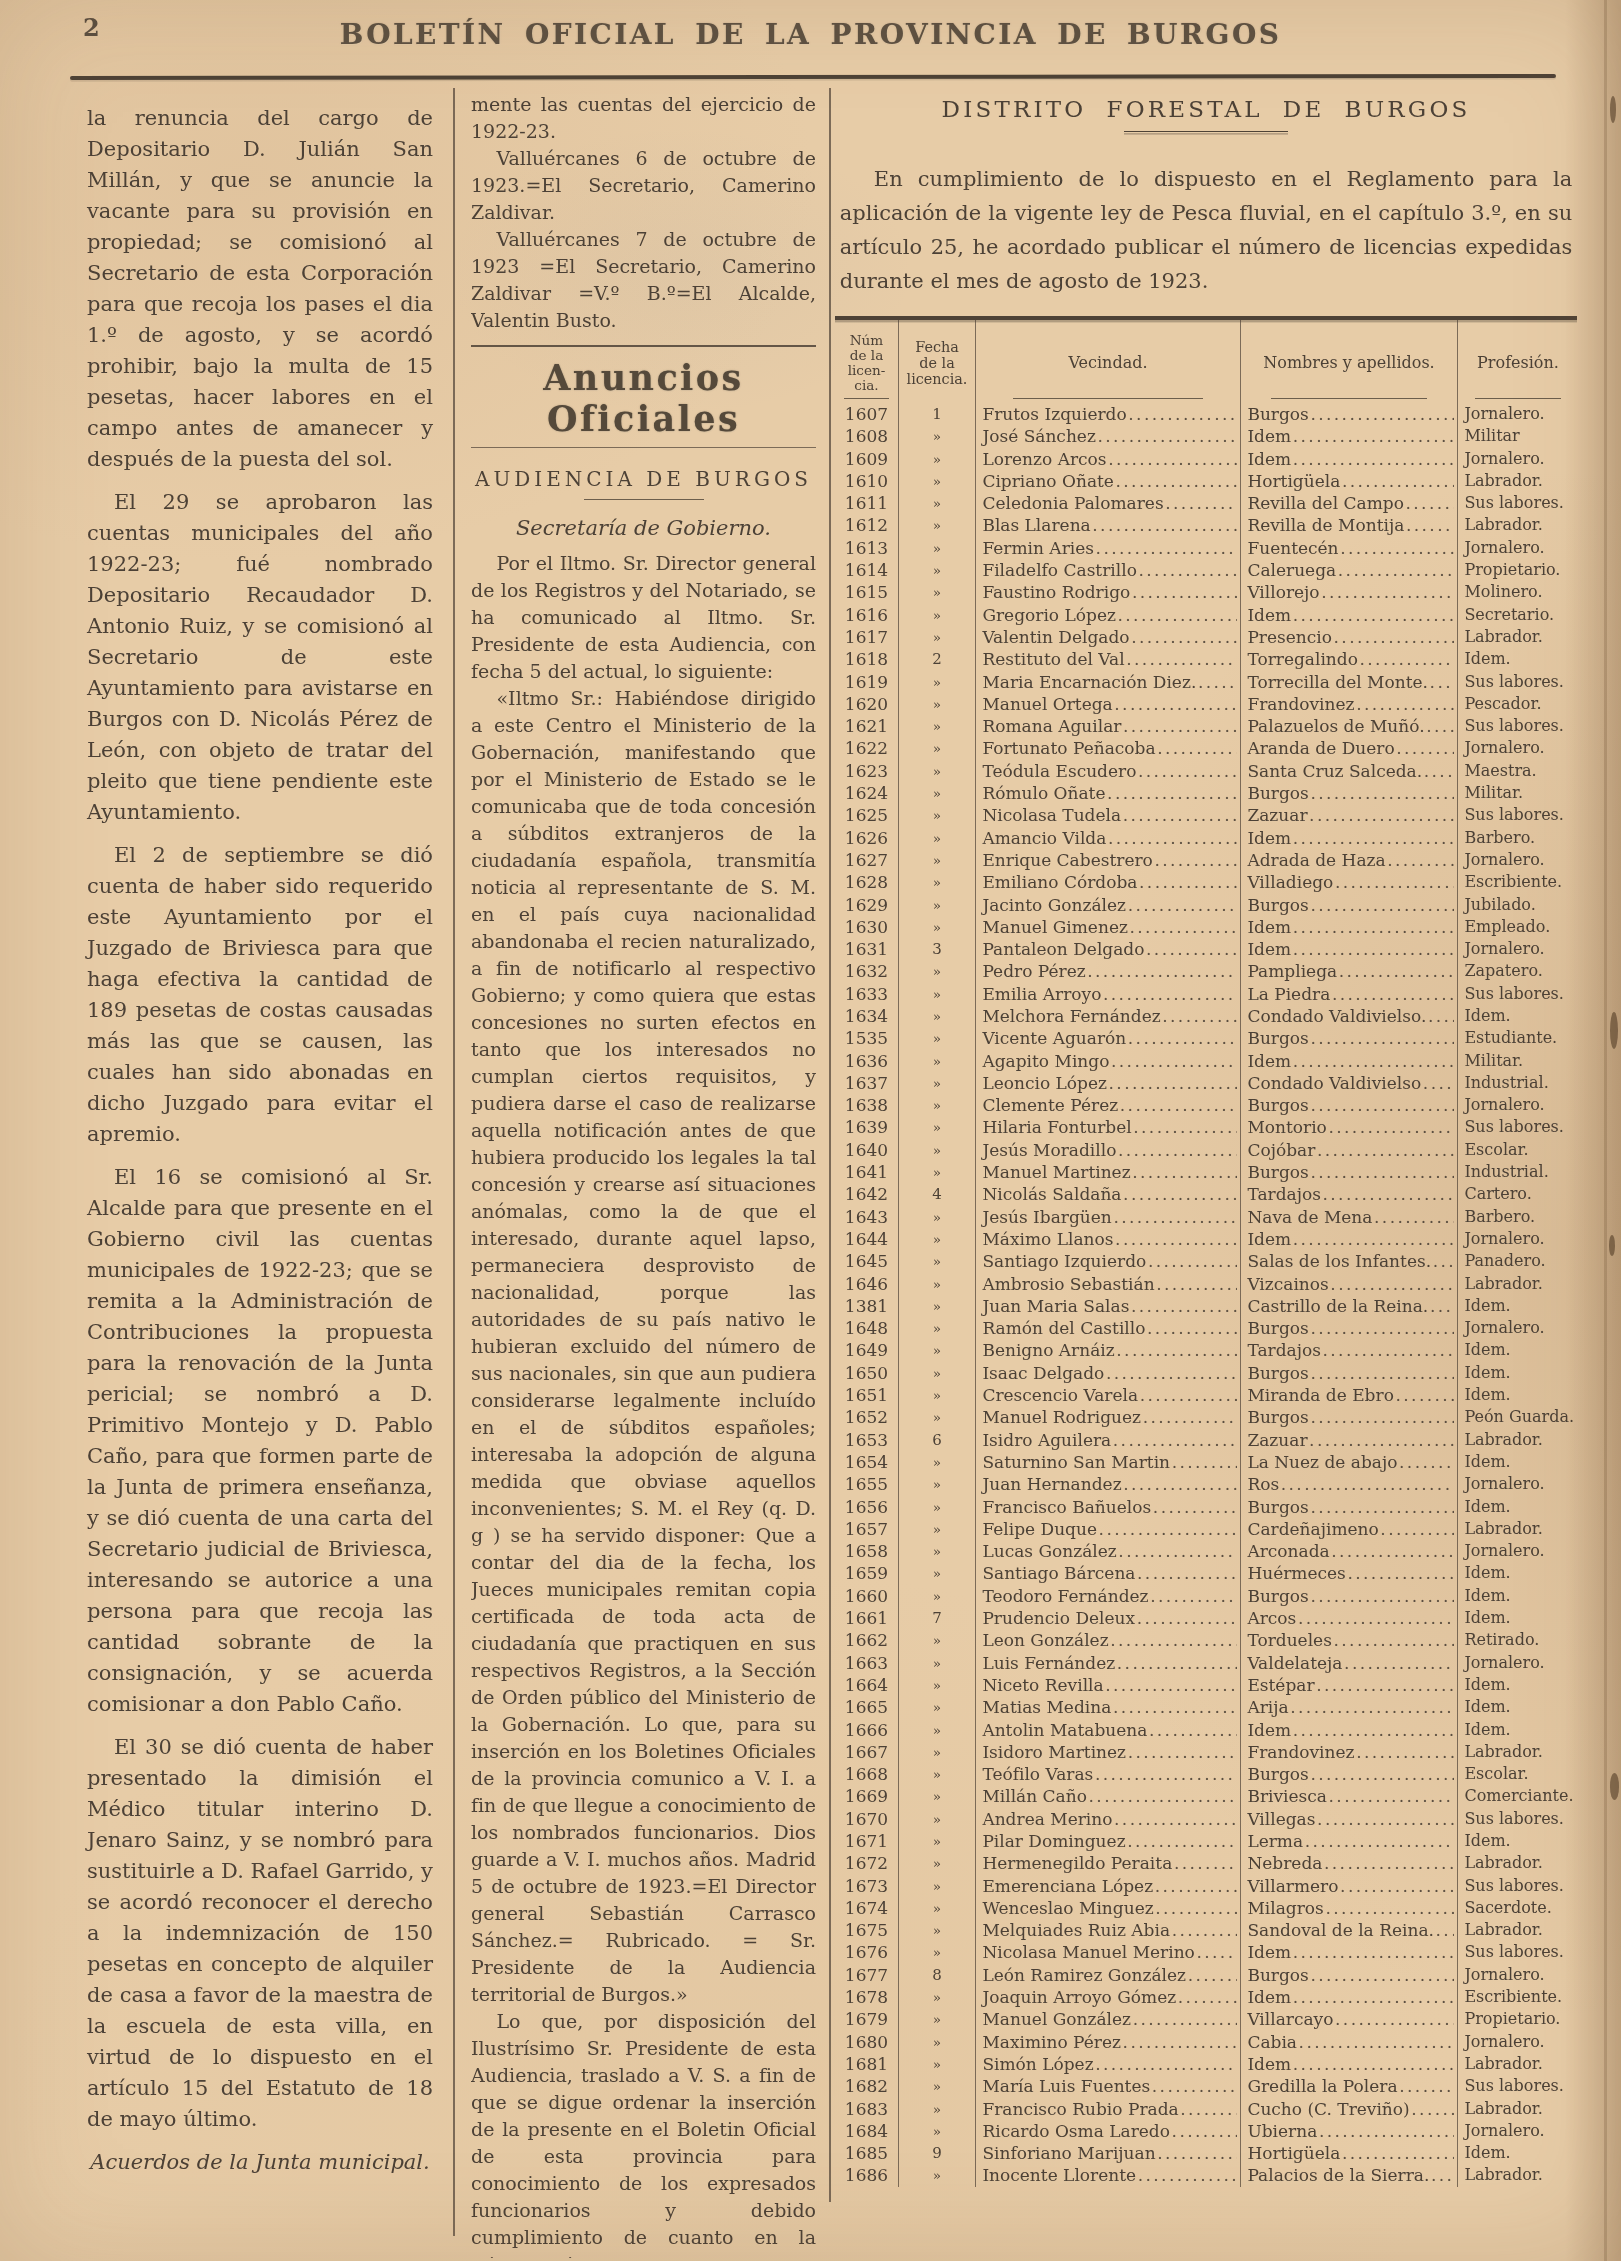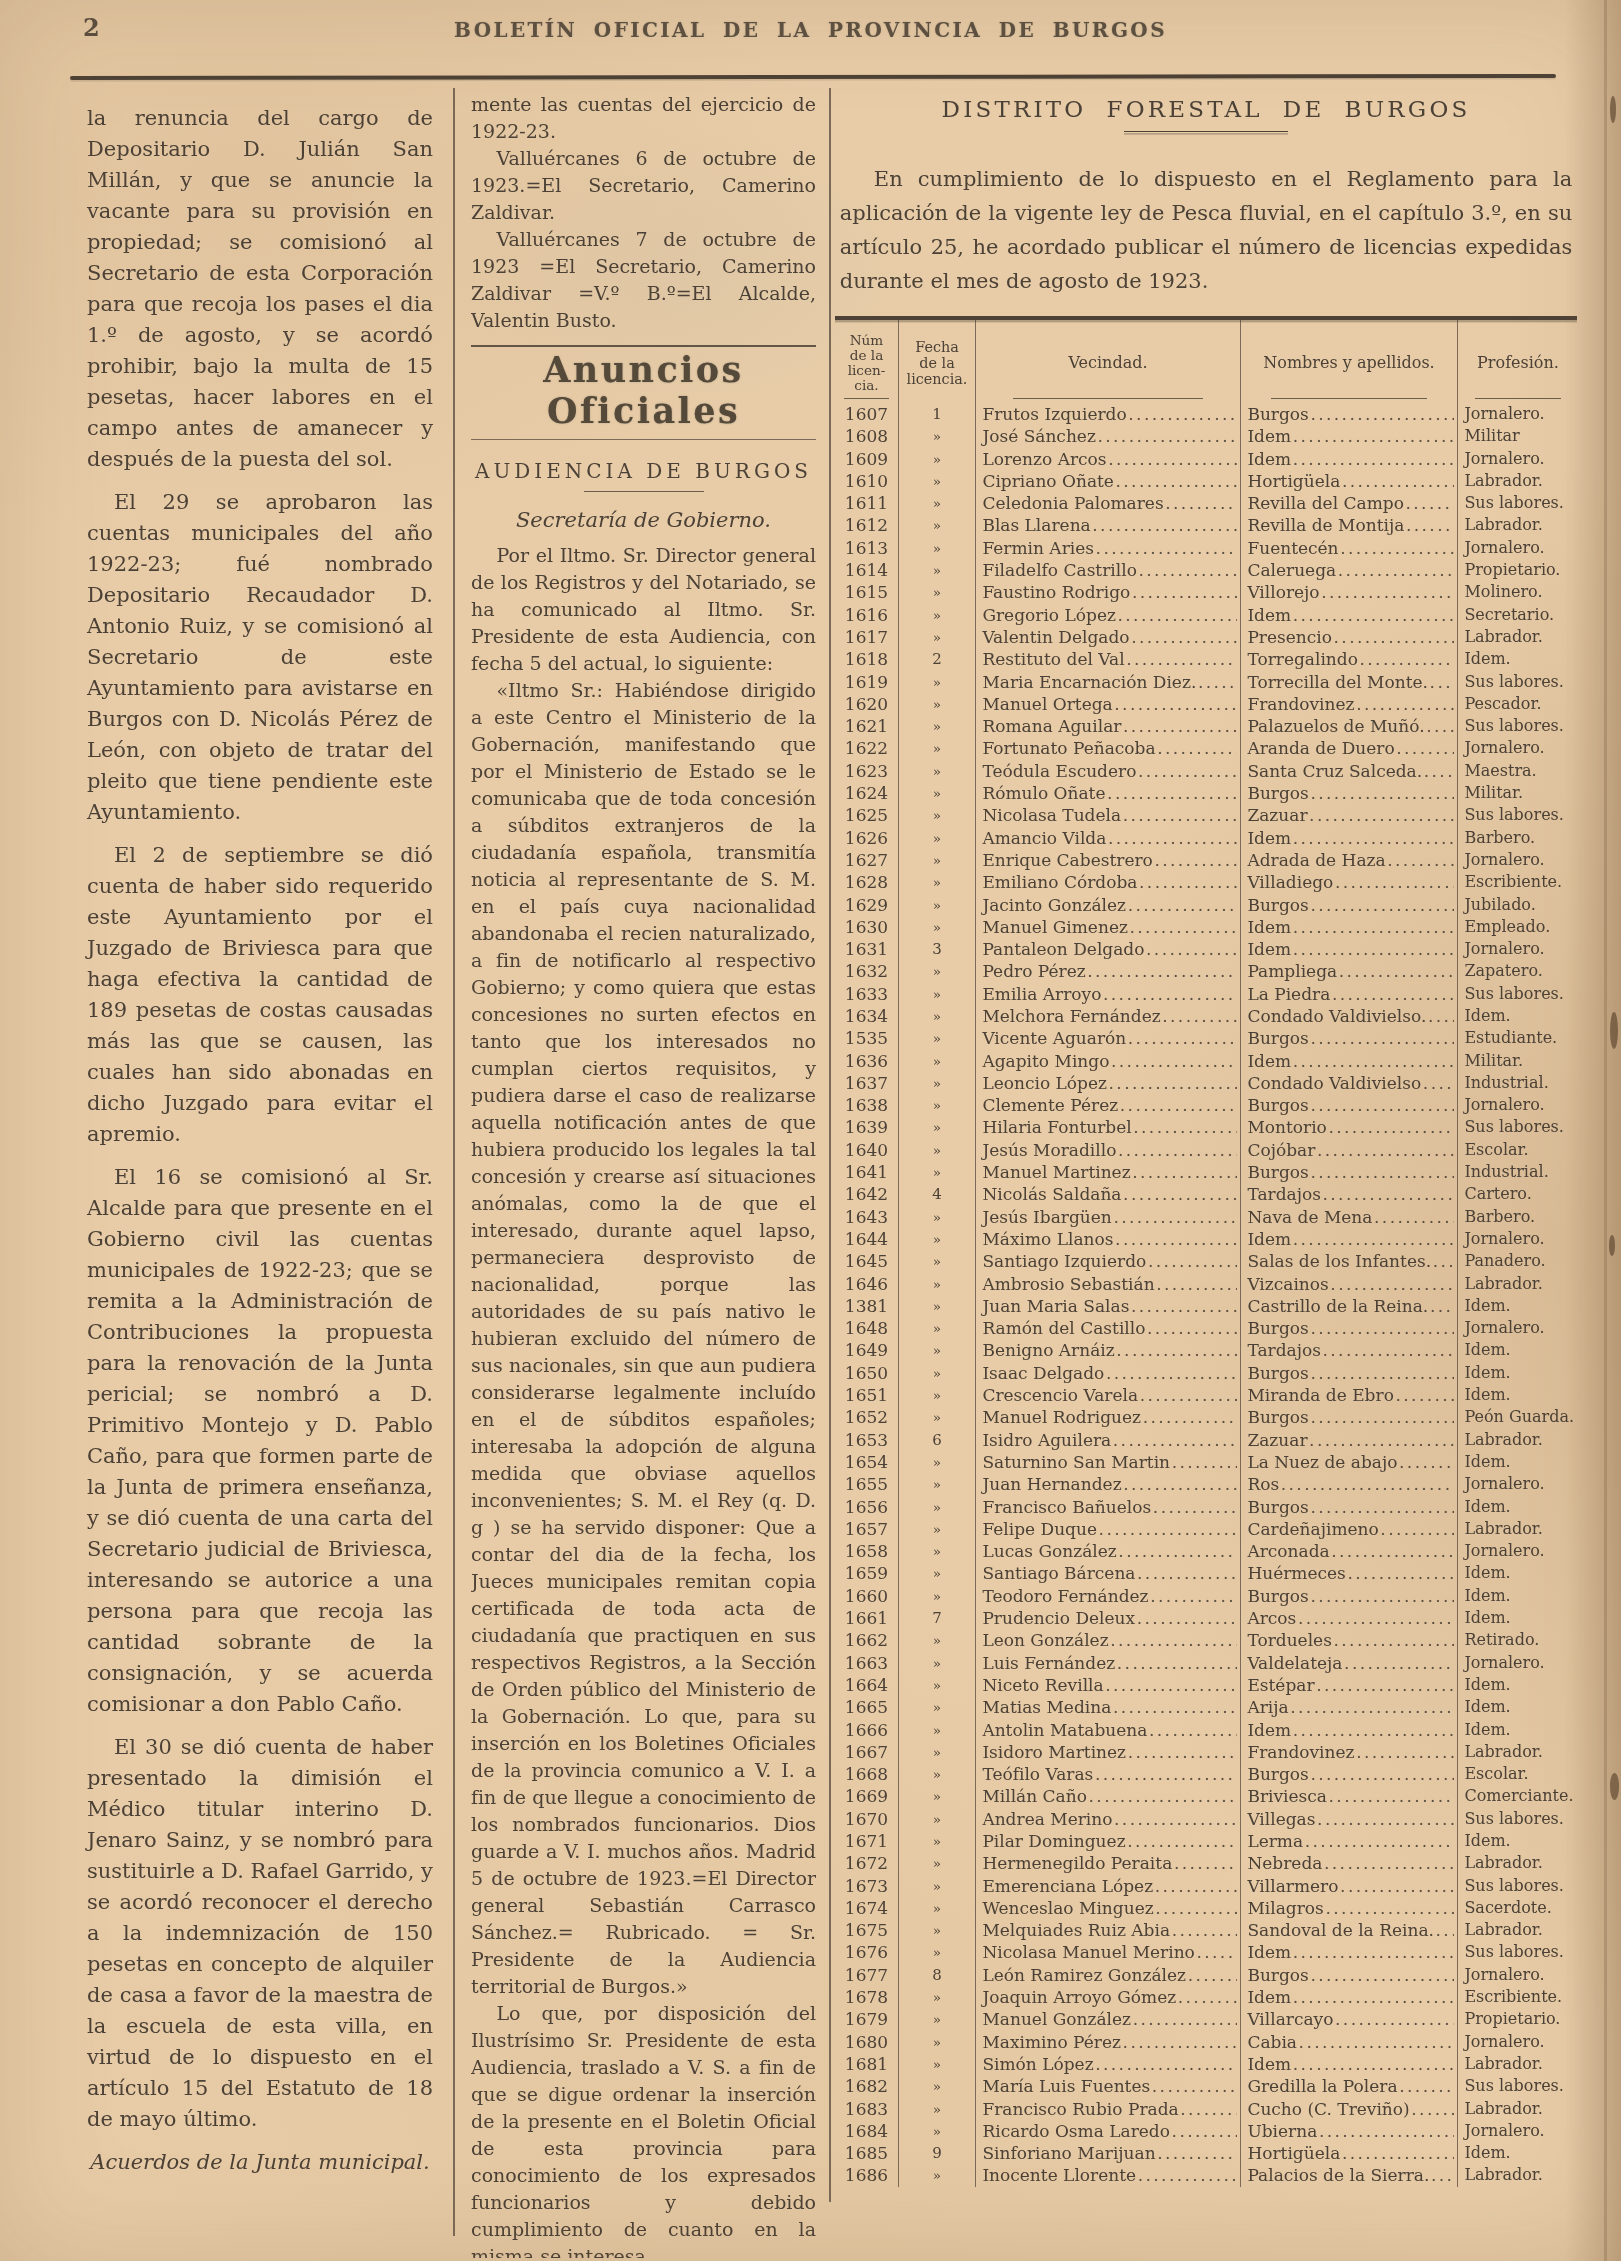--- a/index.html
+++ b/index.html
@@ -14,21 +14,21 @@
       radial-gradient(957px 638px at 15% 8%, rgba(205,170,130,.25), transparent 60%),
       radial-gradient(718px 1117px at 96% 55%, rgba(150,110,70,.16), transparent 70%),
       radial-gradient(1117px 798px at 45% 92%, rgba(214,184,144,.22), transparent 65%),
       radial-gradient(335px 207px at 42% 12%, rgba(140,150,160,.08), transparent 70%),
       var(--paper);
   }
   .page::after{content:"";position:absolute;inset:0;pointer-events:none;
     box-shadow:inset 0 0 112px rgba(120,85,50,.20);}
   
   .page-number{position:absolute;left:83px;top:12.8px;font-size:24px;font-weight:bold;opacity:.9;}
-  .masthead-title{position:absolute;left:0;right:0;top:17.6px;text-align:center;font-size:20px;
+  .masthead-title{position:absolute;left:0;right:0;top:17.6px;text-align:center;font-size:28px;
     font-weight:700;letter-spacing:2.4px;word-spacing:7.2px;color:#5d5142;
     text-shadow:0.8px 0.8px 0 rgba(232,209,175,.55), 0 0 1.6px rgba(93,81,66,.35);}
   .masthead-rule{position:absolute;left:70px;top:75px;width:1486px;height:4px;background:var(--rule);
     border-radius:2.4px;transform:rotate(-0.08deg);box-shadow:0 1.6px 0 rgba(78,66,54,.15);}
   
   .vrule{position:absolute;width:1.6px;background:var(--rule);opacity:.7;}
   .vr1{left:453px;top:88px;height:2148px;}
   .vr2{left:829px;top:88px;height:2114px;}
   
   .col{position:absolute;top:91px;}
@@ -39,21 +39,21 @@
   #left-paragraphs p.indent{text-indent:27px;}
   #left-paragraphs p.noindent{text-indent:0;}
   #left-paragraphs p.center-italic{text-align:center;font-style:italic;margin:11.2px 0 6.4px;text-indent:0;}
   #mid-top p,#mid-body p{margin:0;font-size:19px;line-height:27px;text-align:justify;}
   #mid-top p.indent,#mid-body p.indent{text-indent:25.5px;}
   #mid-top p.noindent,#mid-body p.noindent{text-indent:0;}
   .hrule{border:none;margin:0;}
   .hrule.thick{border-top:2.4px solid var(--rule);margin-top:11.2px;opacity:.85;}
   .hrule.thin{border-top:1.6px solid rgba(78,66,54,.7);}
   .announce-heading{font-size:35px;font-weight:bold;text-align:center;letter-spacing:2.4px;word-spacing:16px;
-    padding:2px 0 8px;color:#55493a;
+    padding:10px 0 8px;color:#55493a;
     text-shadow:0 0 1.6px rgba(85,73,58,.45),0.8px 0.8px 0 rgba(230,208,175,.5);}
   .aud-heading{margin-top:19px;text-align:center;font-size:20px;letter-spacing:4px;}
   .short-rule{width:120px;margin:8px auto 0;border-bottom:1.6px solid rgba(78,66,54,.8);}
   .sec-heading{margin:16px 0 9.6px;text-align:center;font-style:italic;font-size:21px;}
   
   .distrito-heading{margin-top:4.8px;text-align:center;font-size:23px;letter-spacing:3.2px;word-spacing:9.6px;}
   .distrito-underline{width:164px;margin:9.6px auto 0;border-bottom:1.6px solid var(--rule);
     box-shadow:0 2.4px 0 rgba(78,66,54,.55);}
   .intro{margin:30px 4.8px 0;font-size:21px;line-height:34px;text-align:justify;text-indent:34px;}
   .table-top-rule{margin-top:17.6px;height:4px;background:var(--rule);box-shadow:0 2.4px 0 rgba(78,66,54,.35);}

